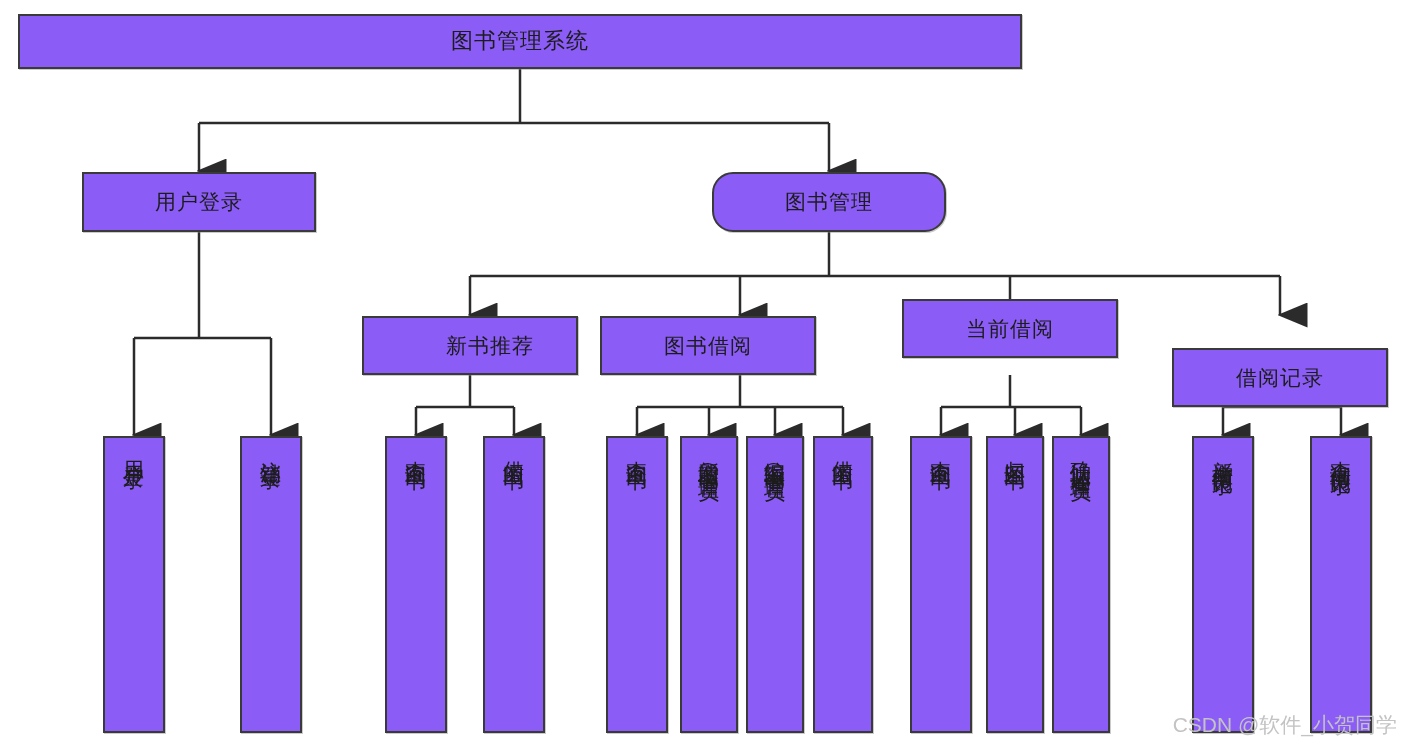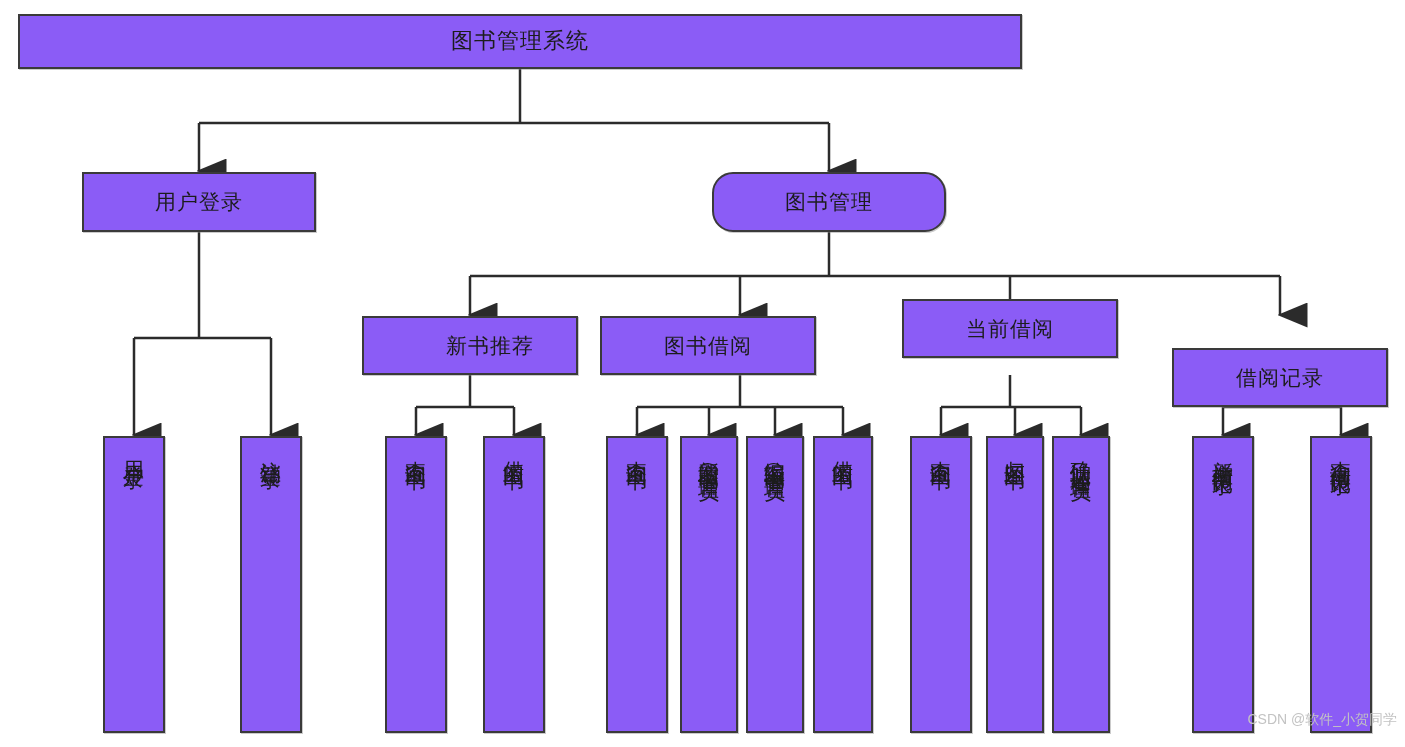--- a/index.html
+++ b/index.html
@@ -62,22 +62,22 @@
     text-orientation: upright;
     font-size: 21px;
     letter-spacing: 3px;
     line-height: 1;
     margin: 0 auto;
     white-space: nowrap;
   }
   .watermark {
     position: absolute;
     right: 8px;
-    bottom: 18px;
-    font-size: 14px;
+    bottom: 8px;
+    font-size: 21px;
     color: #c3c3c3;
     white-space: nowrap;
     user-select: none;
   }
 </style>
 </head>
 <body>
 
 <div id="diagram-canvas">
 

